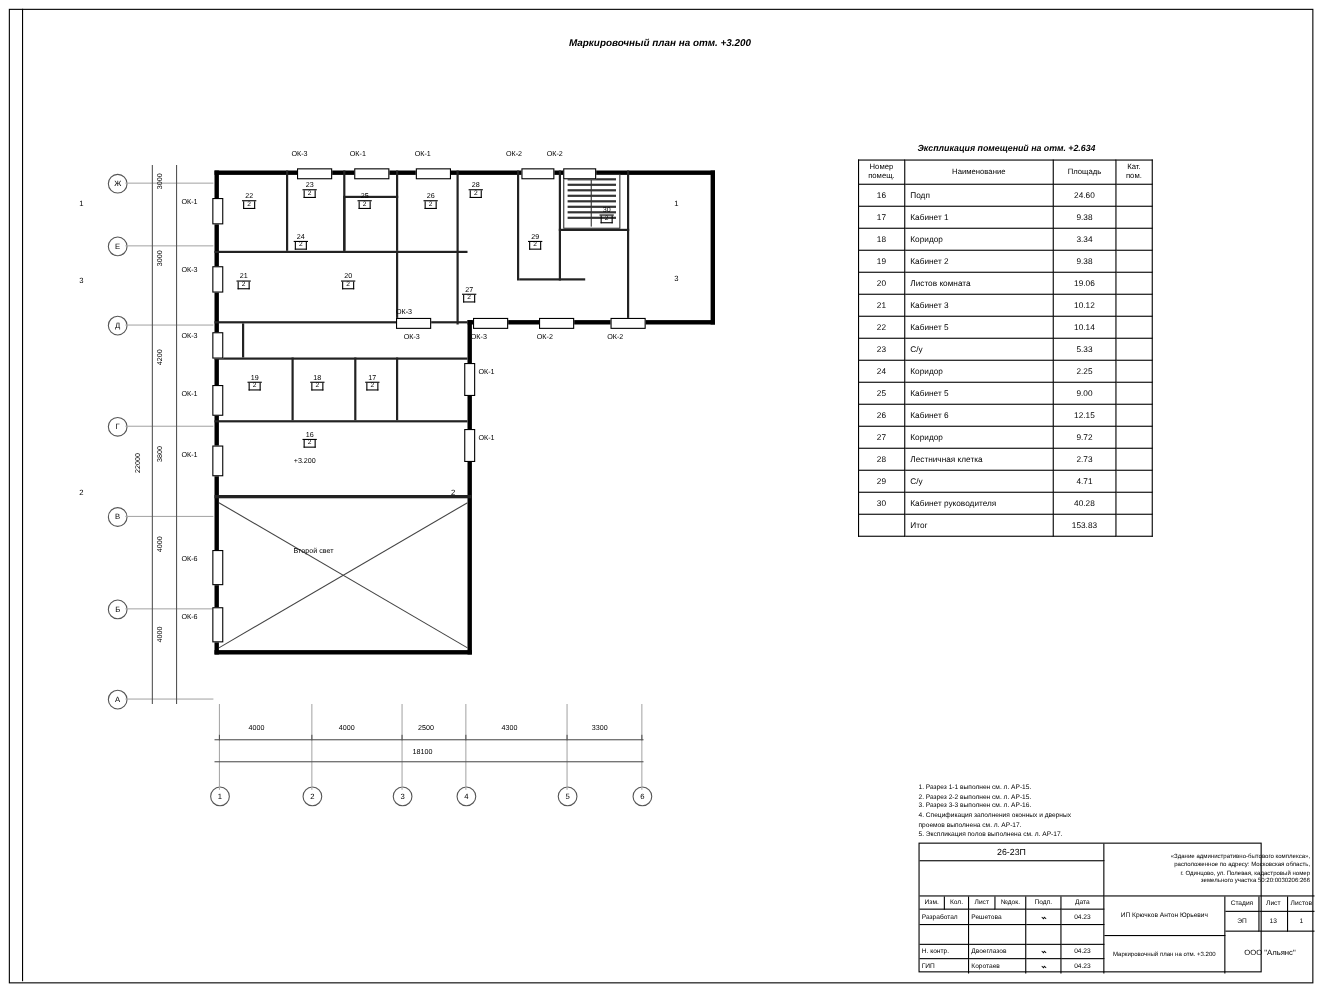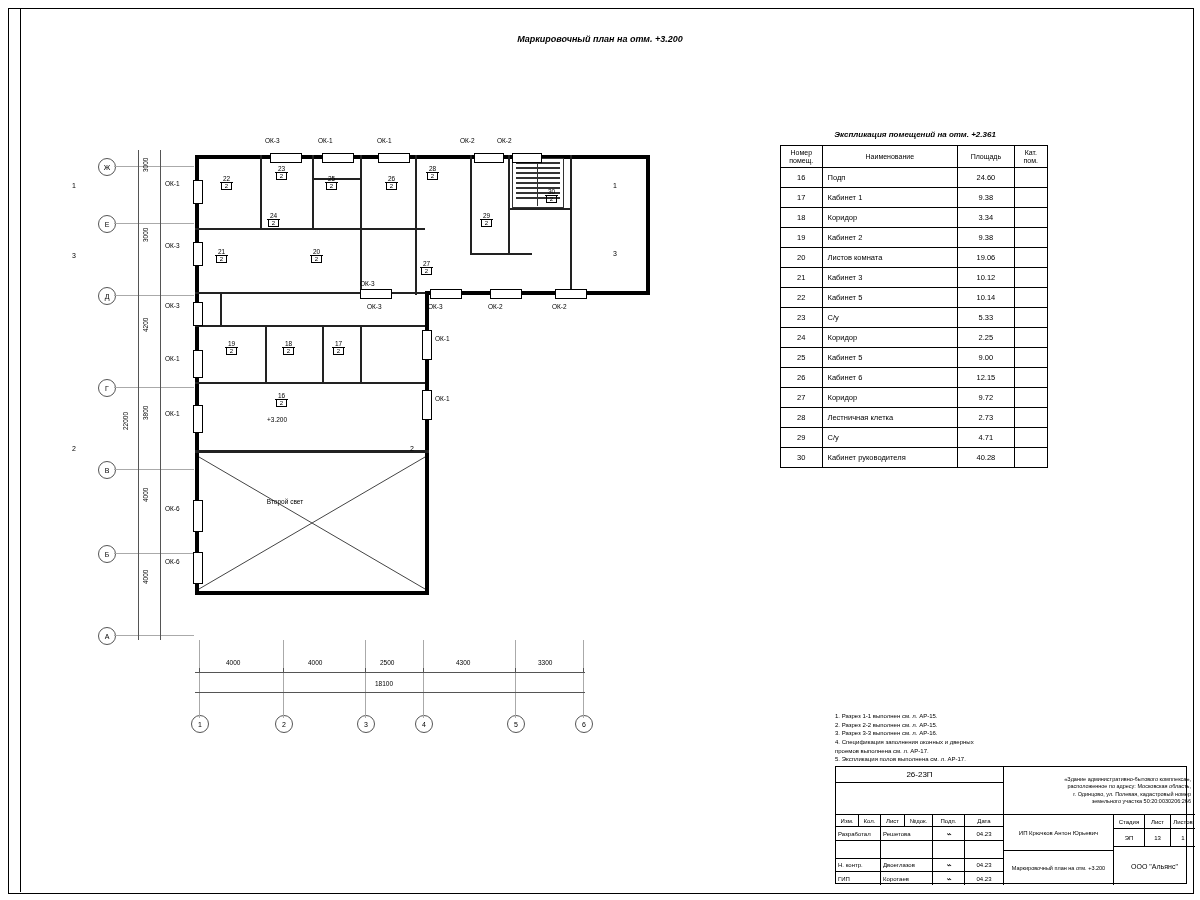--- a/index.html
+++ b/index.html
@@ -31,21 +31,21 @@
   table.expl th,table.expl td{border:1px solid #000;padding:3px 2px;text-align:center;height:13px;}
   table.expl th{font-weight:normal;font-size:7px;line-height:1.1;}
   table.expl td.name{text-align:left;padding-left:5px;}
   .col-num{width:38px;}
   .col-name{width:140px;}
   .col-area{width:54px;}
   .col-cat{width:30px;}
   
   #notes{position:absolute;left:835px;top:712px;font-size:6px;line-height:1.45;}
   
-  #stamp{position:absolute;left:835px;top:766px;width:352px;height:118px;border:1px solid #000;box-sizing:border-box;font-size:6px;}
+  #stamp{position:absolute;left:835px;top:766px;width:312px;height:118px;border:1px solid #000;box-sizing:border-box;font-size:6px;}
   .sbox{position:absolute;box-sizing:border-box;border-right:1px solid #000;border-bottom:1px solid #000;display:flex;align-items:center;justify-content:center;text-align:center;padding:1px;overflow:hidden;}
   .sbox.nb{border-bottom:none;}
   .sbox.nr{border-right:none;}
   .code{font-size:8px;}
   .obj{font-size:5.5px;line-height:1.35;text-align:right;padding-right:4px;}
   .sig{font-family:"Liberation Serif",serif;font-style:italic;font-size:9px;}
 </style>
 </head>
 <body>
 
@@ -273,21 +273,21 @@
 
     <div class="sec-mark" style="left:12px; top:62px;">1</div>
     <div class="sec-mark" style="left:553px; top:62px;">1</div>
     <div class="sec-mark" style="left:12px; top:132px;">3</div>
     <div class="sec-mark" style="left:553px; top:130px;">3</div>
     <div class="sec-mark" style="left:12px; top:325px;">2</div>
     <div class="sec-mark" style="left:350px; top:325px;">2</div>
   </div>
 
   <div id="expl-wrap">
-    <div id="expl-title">Экспликация помещений на отм. +2.361</div>
+    <div id="expl-title">Экспликация помещений на отм. +2.634</div>
     <table class="expl">
       <thead>
         <tr>
           <th class="col-num">Номер помещ.</th>
           <th class="col-name">Наименование</th>
           <th class="col-area">Площадь</th>
           <th class="col-cat">Кат. пом.</th>
         </tr>
       </thead>
       <tbody>
@@ -372,20 +372,26 @@
         <tr>
             <td>29</td>
             <td class="name">С/у</td>
             <td>4.71</td>
             <td></td>
           </tr>
         <tr>
             <td>30</td>
             <td class="name">Кабинет руководителя</td>
             <td>40.28</td>
+            <td></td>
+          </tr>
+        <tr>
+            <td></td>
+            <td class="name">Итог</td>
+            <td>153.83</td>
             <td></td>
           </tr>
       </tbody>
     </table>
   </div>
 
   <div id="notes">
     <div>1. Разрез 1-1 выполнен см. л. АР-15.</div>
     <div>2. Разрез 2-2 выполнен см. л. АР-15.</div>
     <div>3. Разрез 3-3 выполнен см. л. АР-16.</div>

